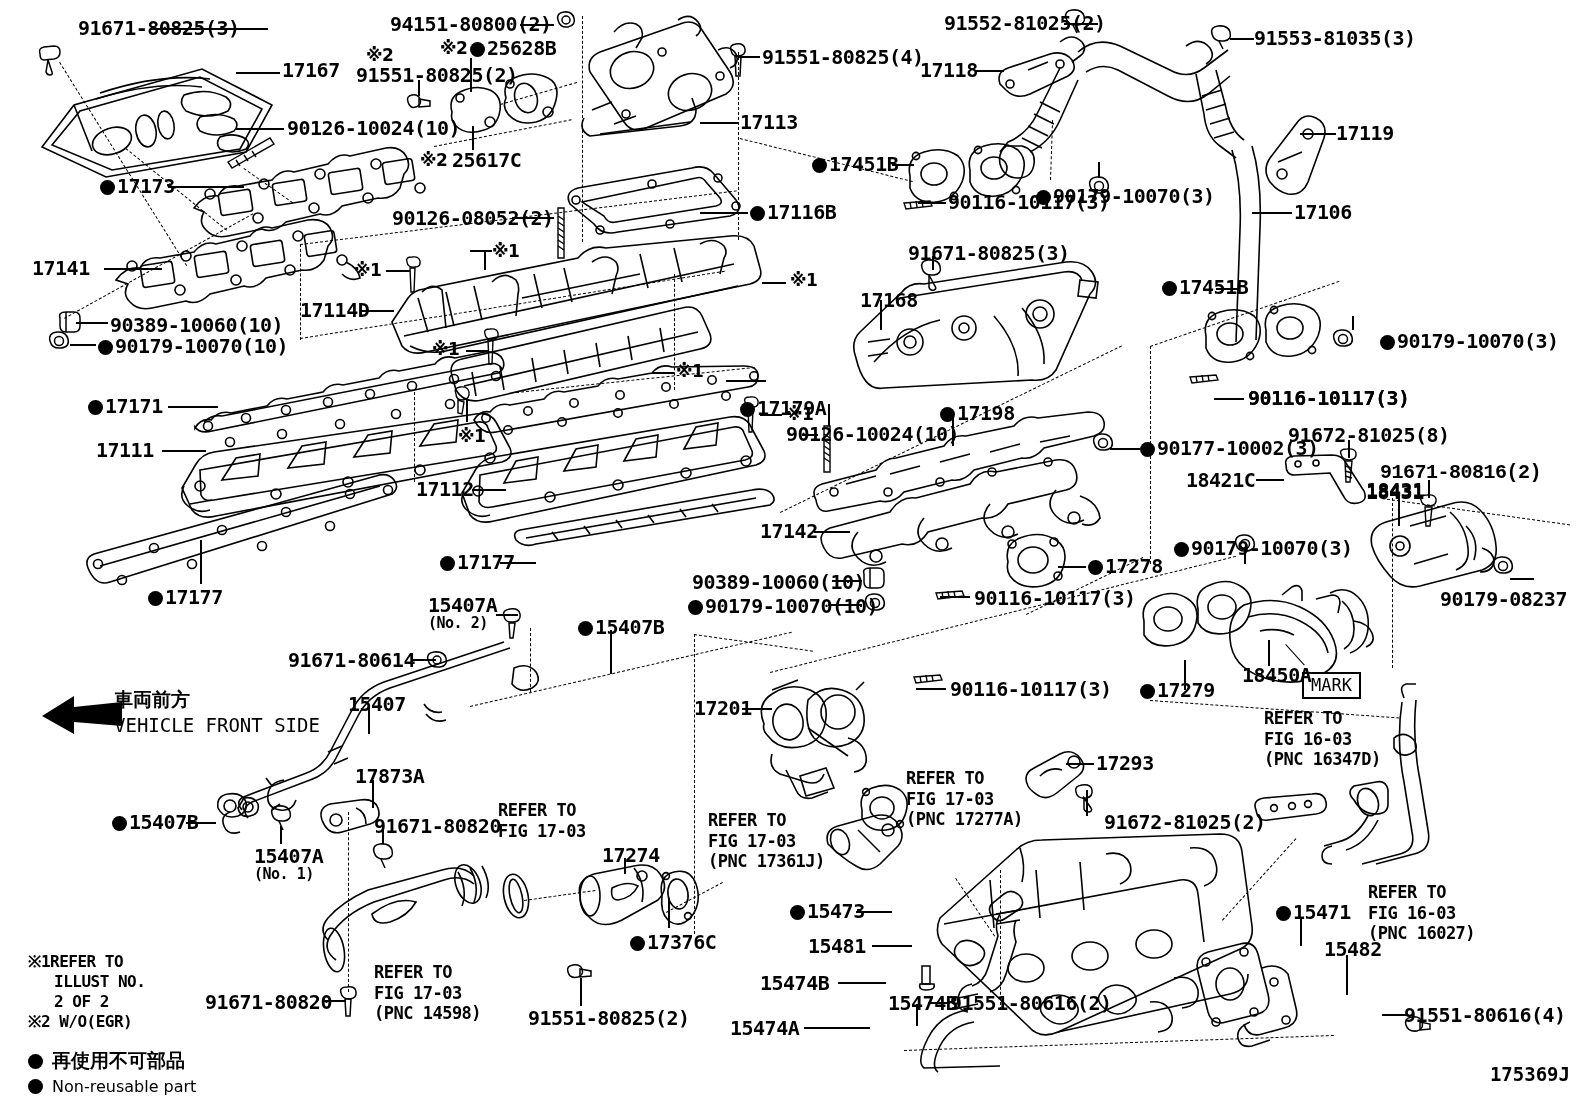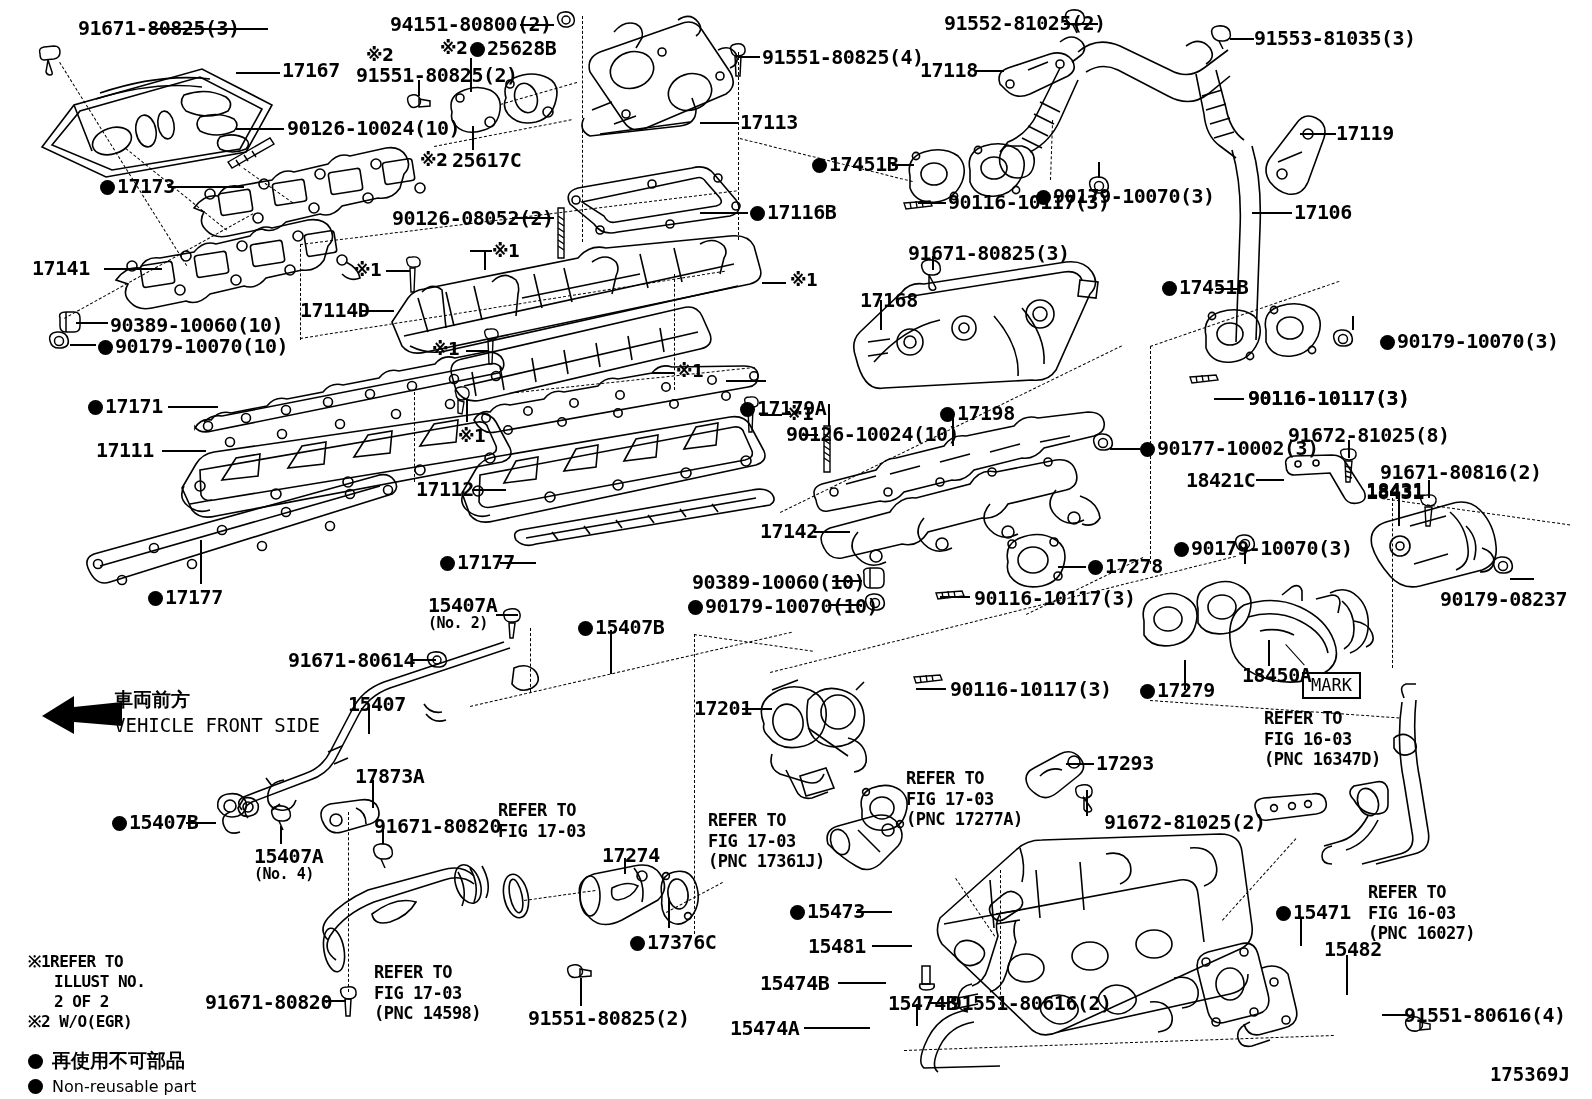--- a/index.html
+++ b/index.html
@@ -1050,21 +1050,21 @@
       <div class="lbl" style="left: 786px; top: 424px;"><span>90126-10024(10)</span></div>
       <div class="lbl" style="left: 812px; top: 154px;"><span class="dot"></span><span>17451B</span></div>
       <div class="lbl" style="left: 948px; top: 192px;"><span>90116-10117(3)</span></div>
       <div class="lbl" style="left: 1036px; top: 186px;"><span class="dot"></span><span>90179-10070(3)</span></div>
       <div class="lbl" style="left: 908px; top: 243px;"><span>91671-80825(3)</span></div>
       <div class="lbl" style="left: 860px; top: 290px;"><span>17168</span></div>
       <div class="lbl" style="left: 940px; top: 403px;"><span class="dot"></span><span>17198</span></div>
       <div class="lbl" style="left: 1140px; top: 438px;"><span class="dot"></span><span>90177-10002(3)</span></div>
       <div class="lbl" style="left: 1186px; top: 470px;"><span>18421C</span></div>
       <div class="lbl" style="left: 1288px; top: 425px;"><span>91672-81025(8)</span></div>
-      <div class="lbl" style="left: 1380px; top: 462px;"><span>91671-80816(2)</span></div>
+      <div class="lbl" style="left: 1380px; top: 462px; font-family: Liberation Mono, monospace;"><span>91671-80816(2)</span></div>
       <div class="lbl" style="left: 1366px; top: 480px;"><span>18431</span></div>
       <div class="lbl" style="left: 1440px; top: 589px;"><span>90179-08237</span></div>
       <div class="lbl" style="left: 760px; top: 521px;"><span>17142</span></div>
       <div class="lbl" style="left: 692px; top: 572px;"><span>90389-10060(10)</span></div>
       <div class="lbl" style="left: 688px; top: 596px;"><span class="dot"></span><span>90179-10070(10)</span></div>
       <div class="lbl" style="left: 1088px; top: 556px;"><span class="dot"></span><span>17278</span></div>
       <div class="lbl" style="left: 974px; top: 588px;"><span>90116-10117(3)</span></div>
       <div class="lbl" style="left: 1162px; top: 277px;"><span class="dot"></span><span>17451B</span></div>
       <div class="lbl" style="left: 1174px; top: 538px;"><span class="dot"></span><span>90179-10070(3)</span></div>
       <div class="lbl" style="left: 1248px; top: 388px;"><span>90116-10117(3)</span></div>
@@ -1076,21 +1076,21 @@
       <div class="lbl" style="left: 1336px; top: 123px;"><span>17119</span></div>
       <div class="lbl" style="left: 1294px; top: 202px;"><span>17106</span></div>
       <div class="lbl" style="left: 1380px; top: 331px;"><span class="dot"></span><span>90179-10070(3)</span></div>
       <div class="lbl" style="left: 1248px; top: 388px;"><span>90116-10117(3)</span></div>
       <div class="lbl" style="left: 428px; top: 595px;"><span>15407A</span><span class="sub">(No. 2)</span></div>
       <div class="lbl" style="left: 578px; top: 617px;"><span class="dot"></span><span>15407B</span></div>
       <div class="lbl" style="left: 288px; top: 650px;"><span>91671-80614</span></div>
       <div class="lbl" style="left: 348px; top: 694px;"><span>15407</span></div>
       <div class="lbl" style="left: 355px; top: 766px;"><span>17873A</span></div>
       <div class="lbl" style="left: 112px; top: 812px;"><span class="dot"></span><span>15407B</span></div>
-      <div class="lbl" style="left: 254px; top: 846px;"><span>15407A</span><span class="sub">(No. 4)</span></div>
+      <div class="lbl" style="left: 254px; top: 846px;"><span>15407A</span><span class="sub">(No. 1)</span></div>
       <div class="lbl" style="left: 374px; top: 816px;"><span>91671-80820</span></div>
       <div class="lbl" style="left: 205px; top: 992px;"><span>91671-80820</span></div>
       <div class="lbl" style="left: 602px; top: 845px;"><span>17274</span></div>
       <div class="lbl" style="left: 630px; top: 932px;"><span class="dot"></span><span>17376C</span></div>
       <div class="lbl" style="left: 528px; top: 1008px;"><span>91551-80825(2)</span></div>
       <div class="lbl" style="left: 694px; top: 698px;"><span>17201</span></div>
       <div class="lbl" style="left: 950px; top: 679px;"><span>90116-10117(3)</span></div>
       <div class="lbl" style="left: 1096px; top: 753px;"><span>17293</span></div>
       <div class="lbl" style="left: 1104px; top: 812px;"><span>91672-81025(2)</span></div>
       <div class="lbl" style="left: 790px; top: 901px;"><span class="dot"></span><span>15473</span></div>

